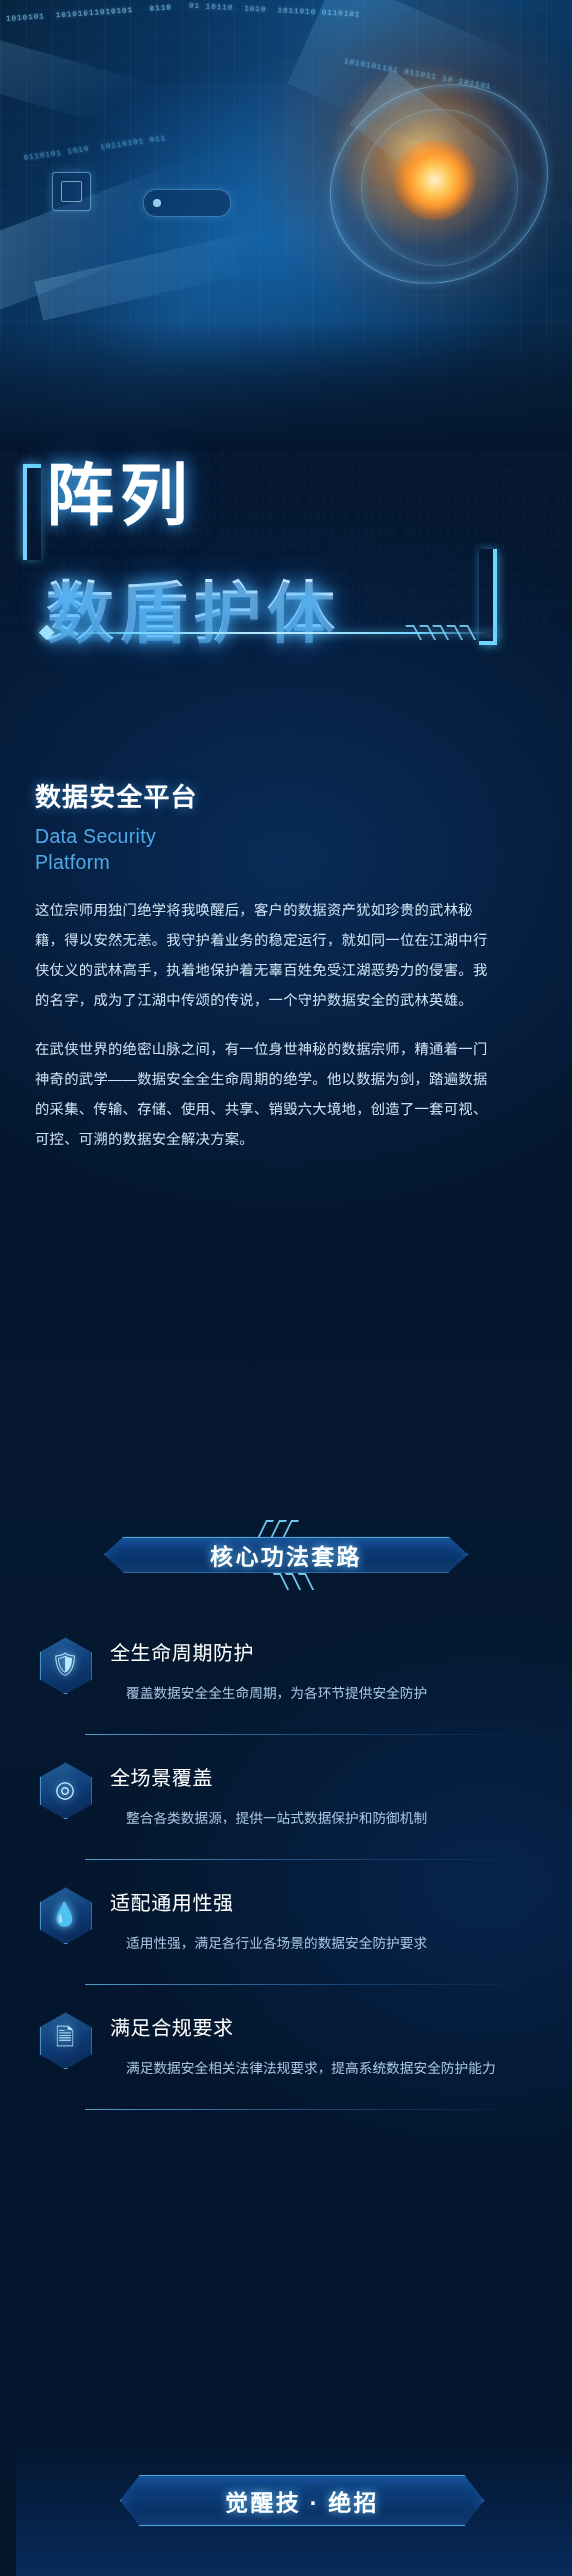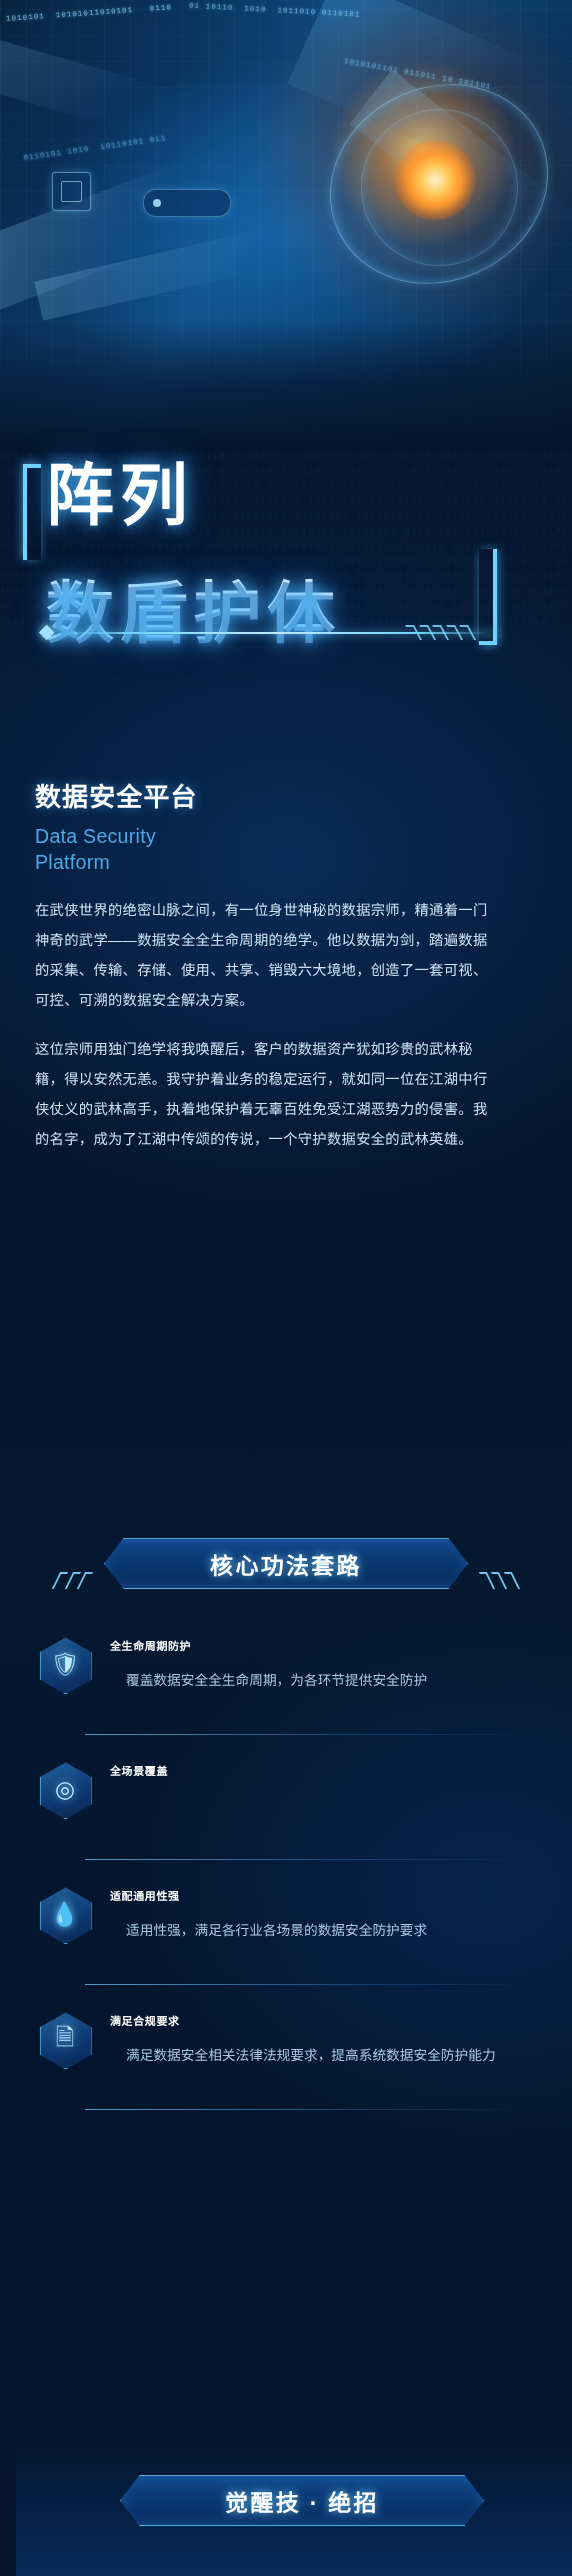--- a/index.html
+++ b/index.html
@@ -156,21 +156,21 @@
     margin:0 0 19.5px 35px; font-size:19.5px; font-weight:normal; line-height:26px;
     color:#4fa9e8; letter-spacing:0.3px;
   }
   .para{
     margin:0 35px 19.5px 35px; font-size:14.3px; line-height:30px; color:#cfe2f5; letter-spacing:0.3px;
   }
 
   
   .sec-head{
     position:absolute; left:0; top:1520px; width:572px; height:69px;
-    display:flex; align-items:flex-end; justify-content:center;
+    display:flex; align-items:center; justify-content:center;flex-direction:column;
   }
   .sec-head .plate{
     position:relative; display:flex; align-items:center; justify-content:center;
     min-width:298px; height:49px; padding:0 32px;
     background:linear-gradient(180deg,rgba(16,76,150,.85) 0%,rgba(8,44,94,.9) 100%);
     border:1.1px solid rgba(110,205,255,.75);
     box-shadow:0 0 15px rgba(60,170,255,.45), inset 0 0 16px rgba(60,160,255,.35);
     clip-path:polygon(19.5px 0, calc(100% - 19.5px) 0, 100% 50%, calc(100% - 19.5px) 100%, 19.5px 100%, 0 50%);
   }
   .sec-head .plate span{
@@ -203,21 +203,21 @@
     clip-path:polygon(50% 0,100% 26%,100% 74%,50% 100%,0 74%,0 26%);
     box-shadow:0 0 12.6px rgba(60,160,255,.45);
   }
   .ico .glyph{
     position:absolute; left:0; top:0; width:60px; height:60px;
     display:flex; align-items:center; justify-content:center;
     font-size:23px; color:#bfe8ff; text-shadow:0 0 8px rgba(120,215,255,.95);
   }
   .feature .body{flex:1 1 auto; padding-top:11.4px;}
   .feature h3{
-    margin:0 0 8px 0; font-size:11px; font-weight:bold; color:#ffffff; letter-spacing:0.6px;
+    margin:0 0 8px 0; font-size:20px; font-weight:normal; color:#ffffff; letter-spacing:0.6px;
   }
   .feature p{
     margin:16px; font-size:13.7px; line-height:23px; color:#a9c6e3;
   }
   .feature .sep{
     position:absolute; left:85px; right:40px; bottom:0; height:1.1px;
     background:linear-gradient(90deg,rgba(110,200,255,.75) 0%,rgba(70,150,230,.35) 55%,rgba(70,150,230,0) 100%);
   }
 
   
@@ -280,22 +280,22 @@
         <i></i>
     </div>
   </div>
 
   <div class="intro">
     <h2 class="sub-cn">数据安全平台</h2>
     <div class="sub-en">
       <span>Data Security</span><br>
       <span>Platform</span>
     </div>
+    <p class="para">这位宗师用独门绝学将我唤醒后，客户的数据资产犹如珍贵的武林秘籍，得以安然无恙。我守护着业务的稳定运行，就如同一位在江湖中行侠仗义的武林高手，执着地保护着无辜百姓免受江湖恶势力的侵害。我的名字，成为了江湖中传颂的传说，一个守护数据安全的武林英雄。</p>
     <p class="para">在武侠世界的绝密山脉之间，有一位身世神秘的数据宗师，精通着一门神奇的武学——数据安全全生命周期的绝学。他以数据为剑，踏遍数据的采集、传输、存储、使用、共享、销毁六大境地，创造了一套可视、可控、可溯的数据安全解决方案。</p>
-    <p class="para">这位宗师用独门绝学将我唤醒后，客户的数据资产犹如珍贵的武林秘籍，得以安然无恙。我守护着业务的稳定运行，就如同一位在江湖中行侠仗义的武林高手，执着地保护着无辜百姓免受江湖恶势力的侵害。我的名字，成为了江湖中传颂的传说，一个守护数据安全的武林英雄。</p>
   </div>
 
   <div class="sec-head">
     <div class="sec-chev left">
         <i></i>
         <i></i>
         <i></i>
       </div>
     <div class="plate">
       <span>核心功法套路</span>
@@ -321,20 +321,21 @@
       <div class="sep"></div>
     </div>
 
     <div class="feature">
       <div class="ico">
         <div class="hexa"></div>
         <div class="glyph">◎</div>
       </div>
       <div class="body">
         <h3>全场景覆盖</h3>
+        <p>整合各类数据源，提供一站式数据保护和防御机制</p>
       </div>
       <div class="sep"></div>
     </div>
 
     <div class="feature">
       <div class="ico">
         <div class="hexa"></div>
         <div class="glyph">💧</div>
       </div>
       <div class="body">

